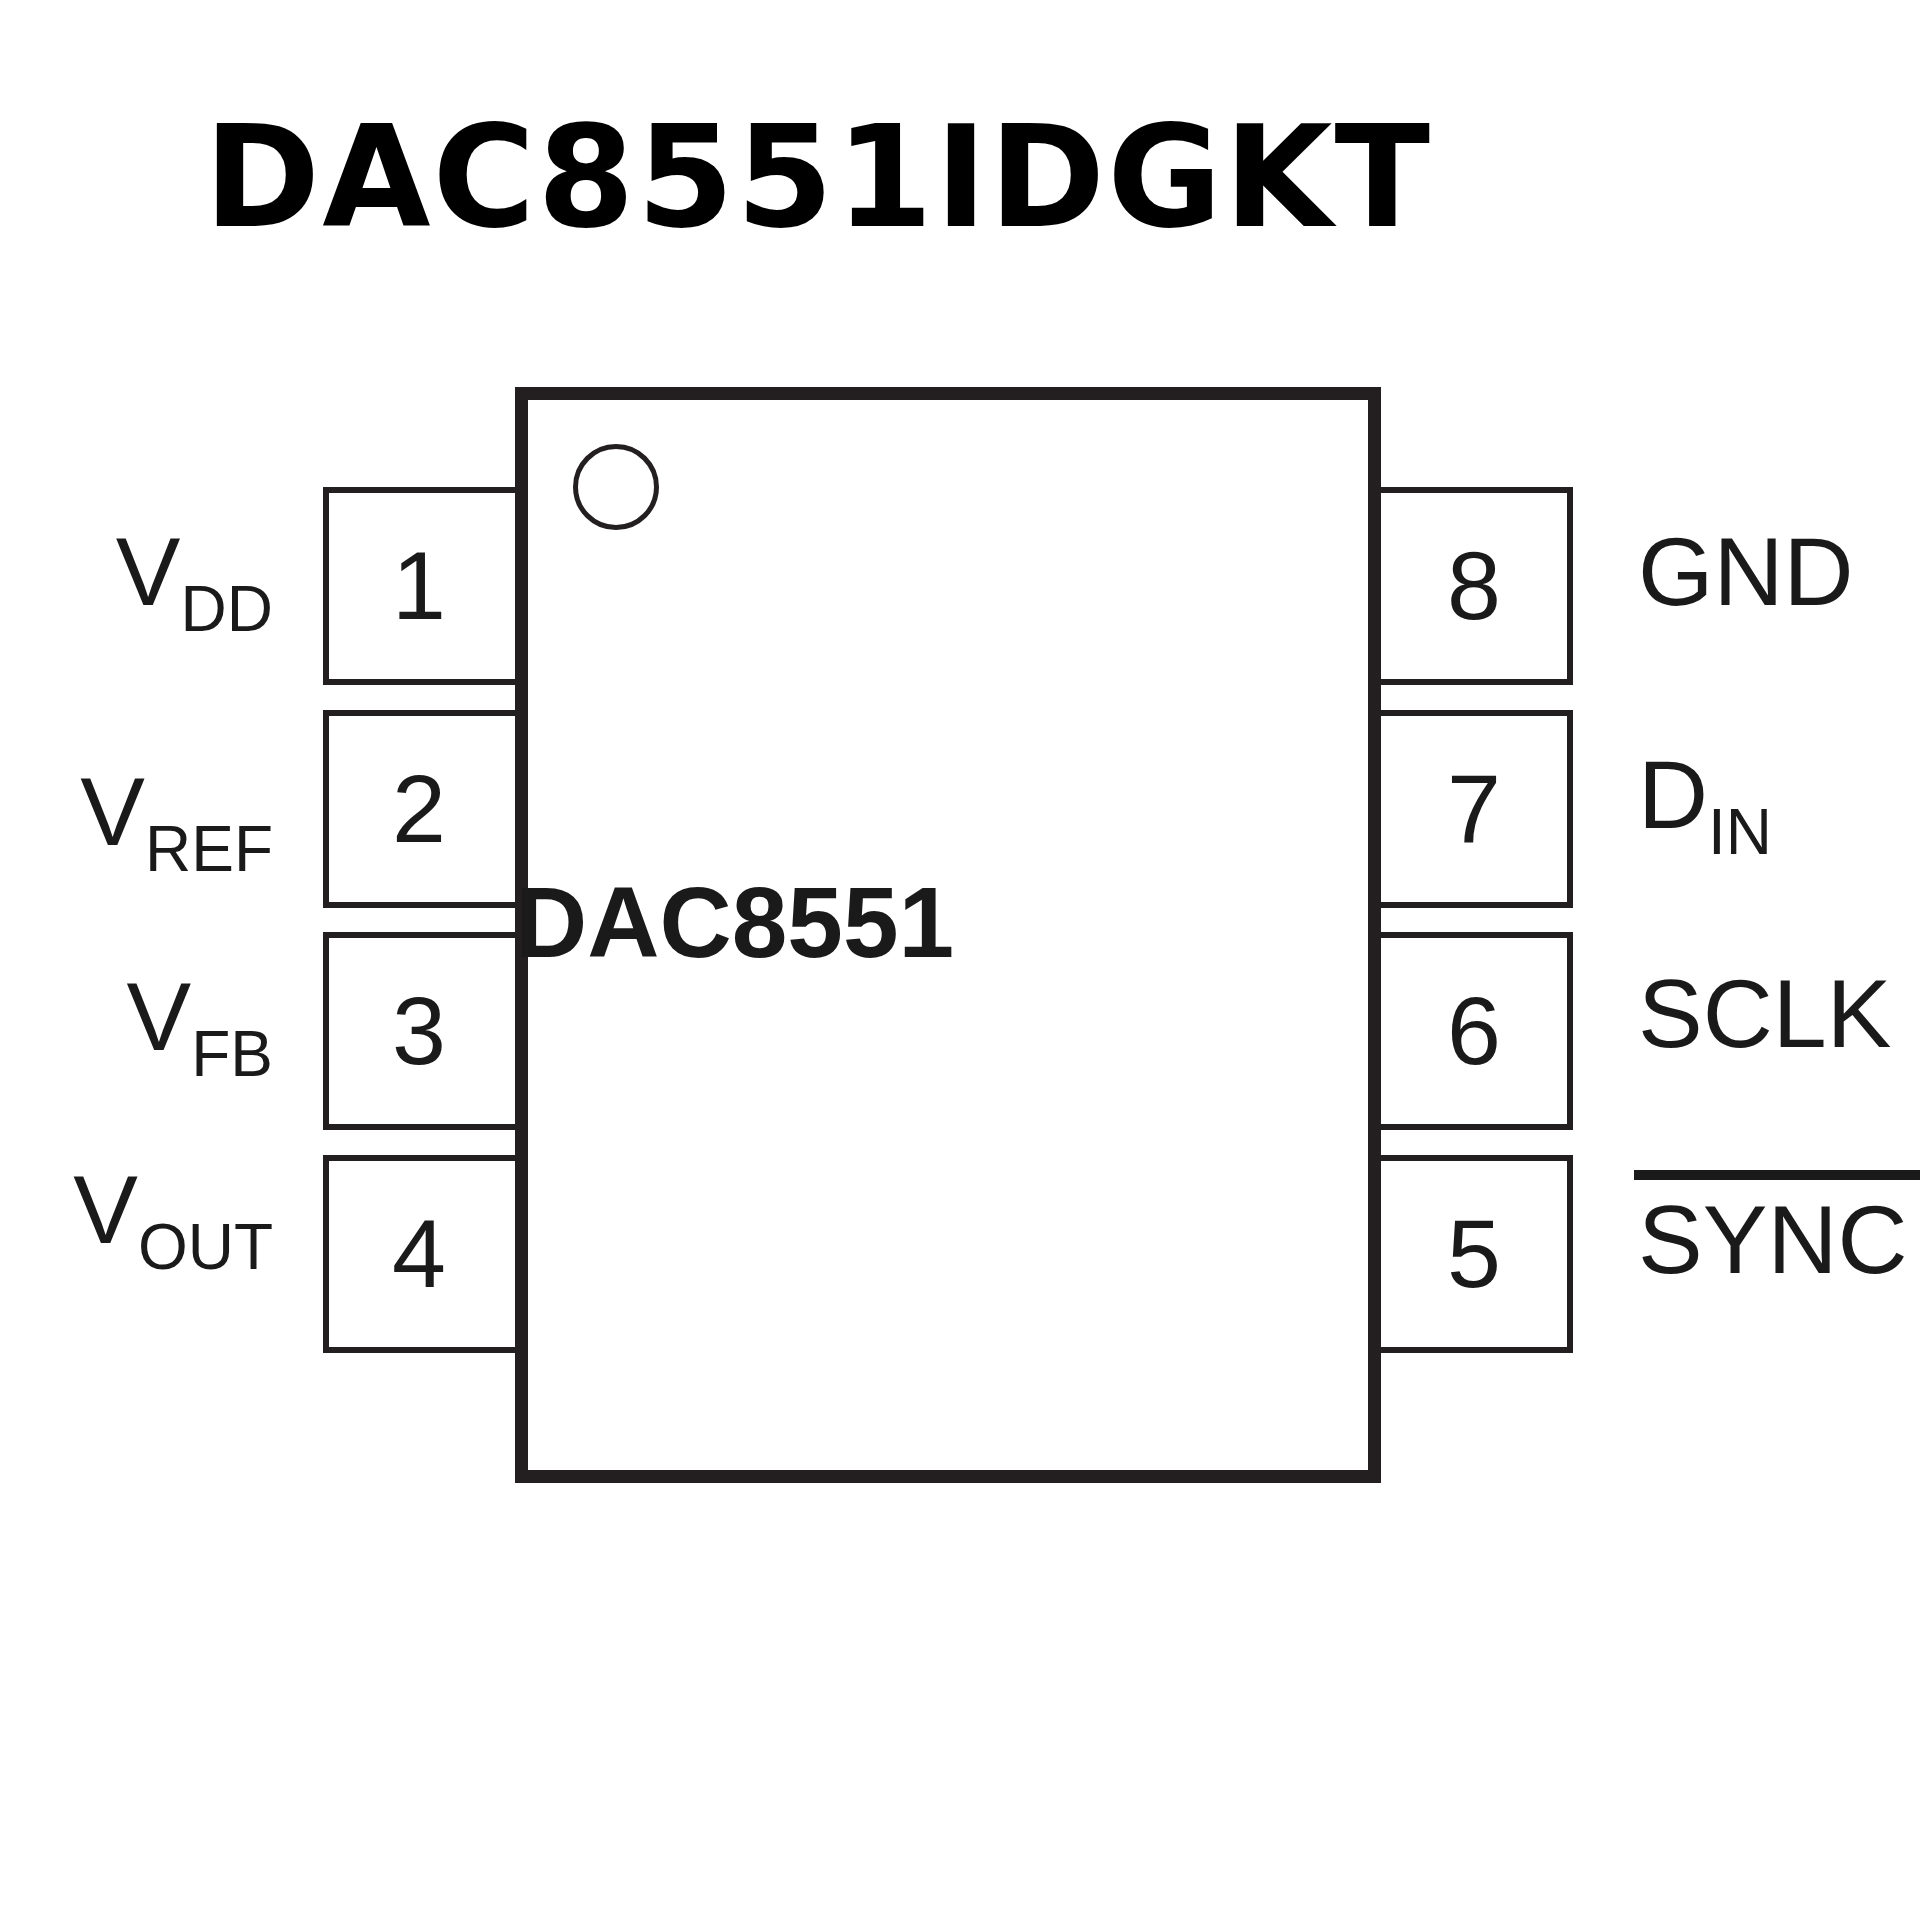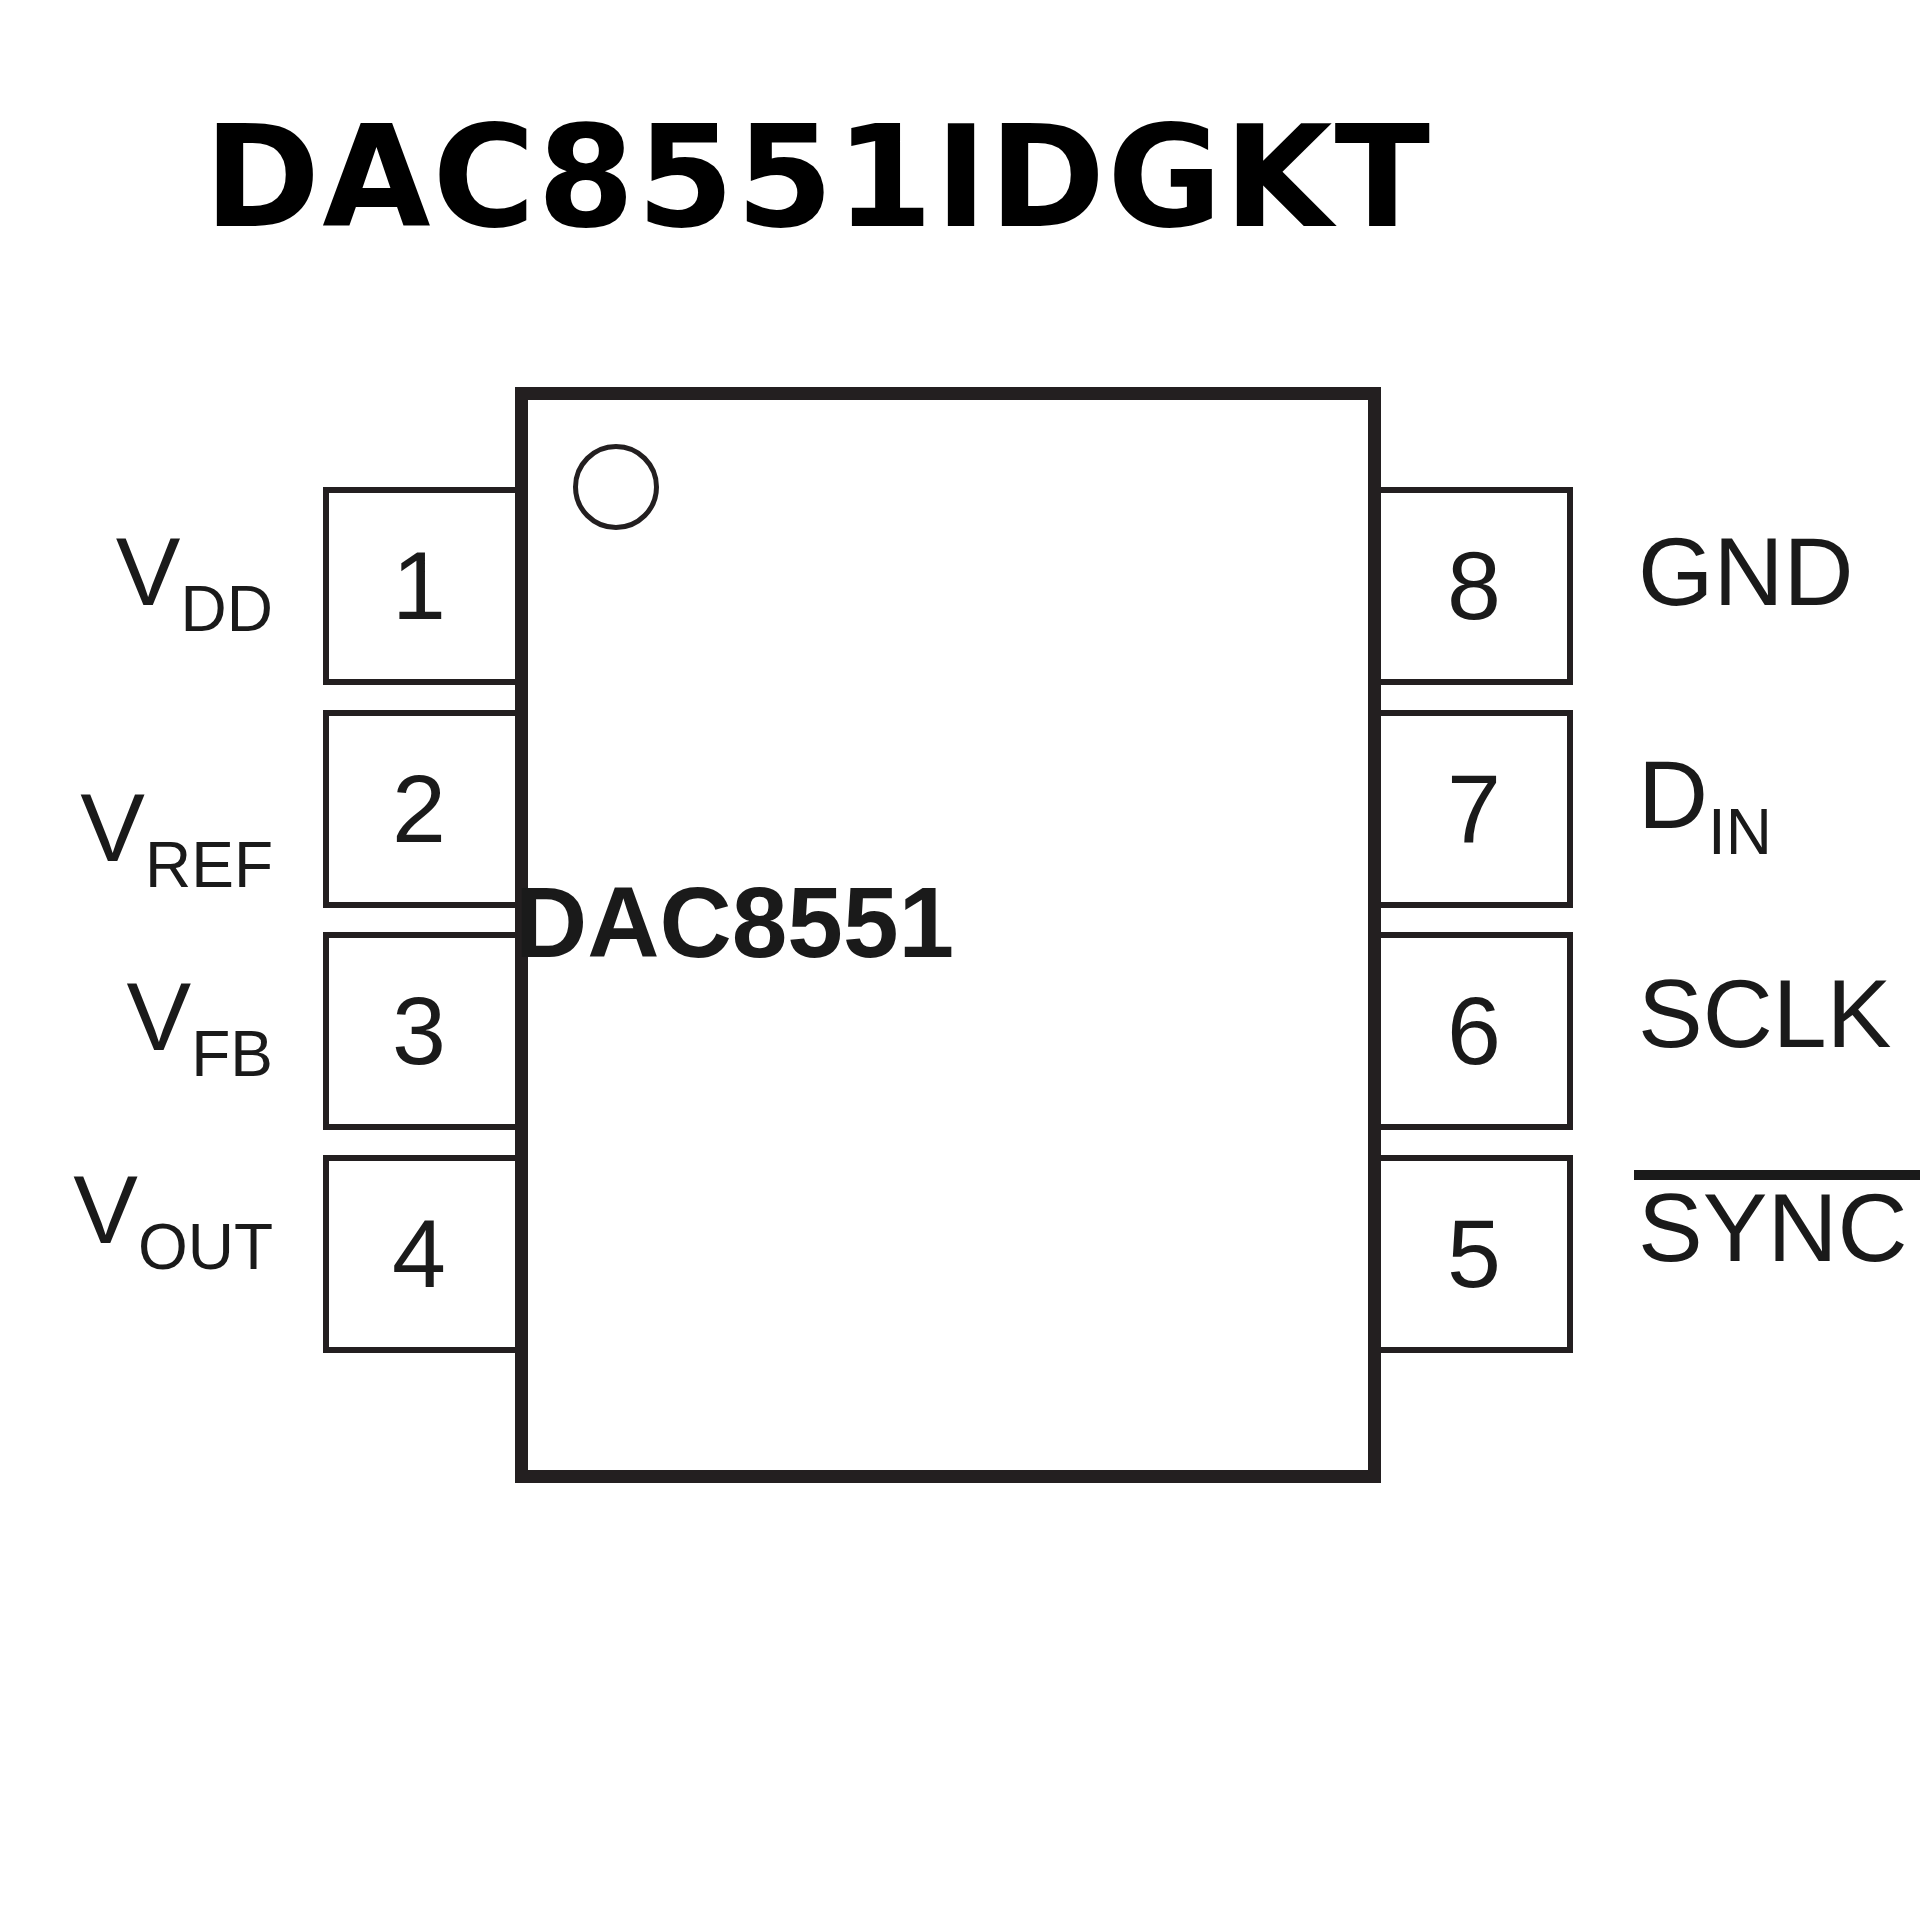--- a/index.html
+++ b/index.html
@@ -79,34 +79,34 @@
 <div class="pin right" style="top:932px">
   <div class="pin-num">6</div>
 </div>
 <div class="pin right" style="top:1155px">
   <div class="pin-num">5</div>
 </div>
 
 <div class="label left" style="top:518px">
   <span>V</span><span class="sub">DD</span>
 </div>
-<div class="label left" style="top:774px">
+<div class="label left" style="top:758px">
   <span>V</span><span class="sub">REF</span>
 </div>
 <div class="label left" style="top:963px">
   <span>V</span><span class="sub">FB</span>
 </div>
 <div class="label left" style="top:1156px">
   <span>V</span><span class="sub">OUT</span>
 </div>
 
 <div class="label right" style="top:518px">
   <span>GND</span>
 </div>
 <div class="label right" style="top:741px">
   <span>D</span><span class="sub">IN</span>
 </div>
 <div class="label right" style="top:960px">
   <span>SCLK</span>
 </div>
 <div class="label right" style="top:1170px">
-  <span class="overline" style="padding-top:4px">SYNC</span>
+  <span class="overline" style="padding-top:16px">SYNC</span>
 </div>
 
 </body></html>

